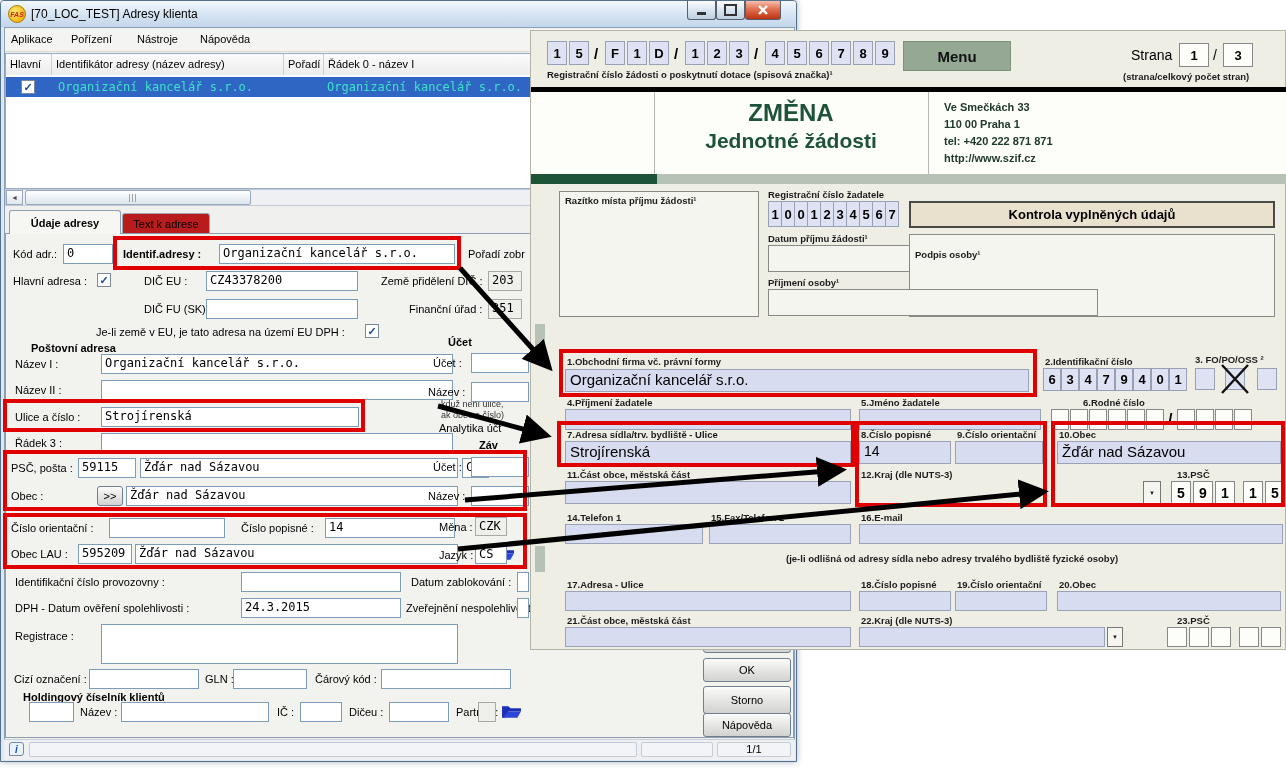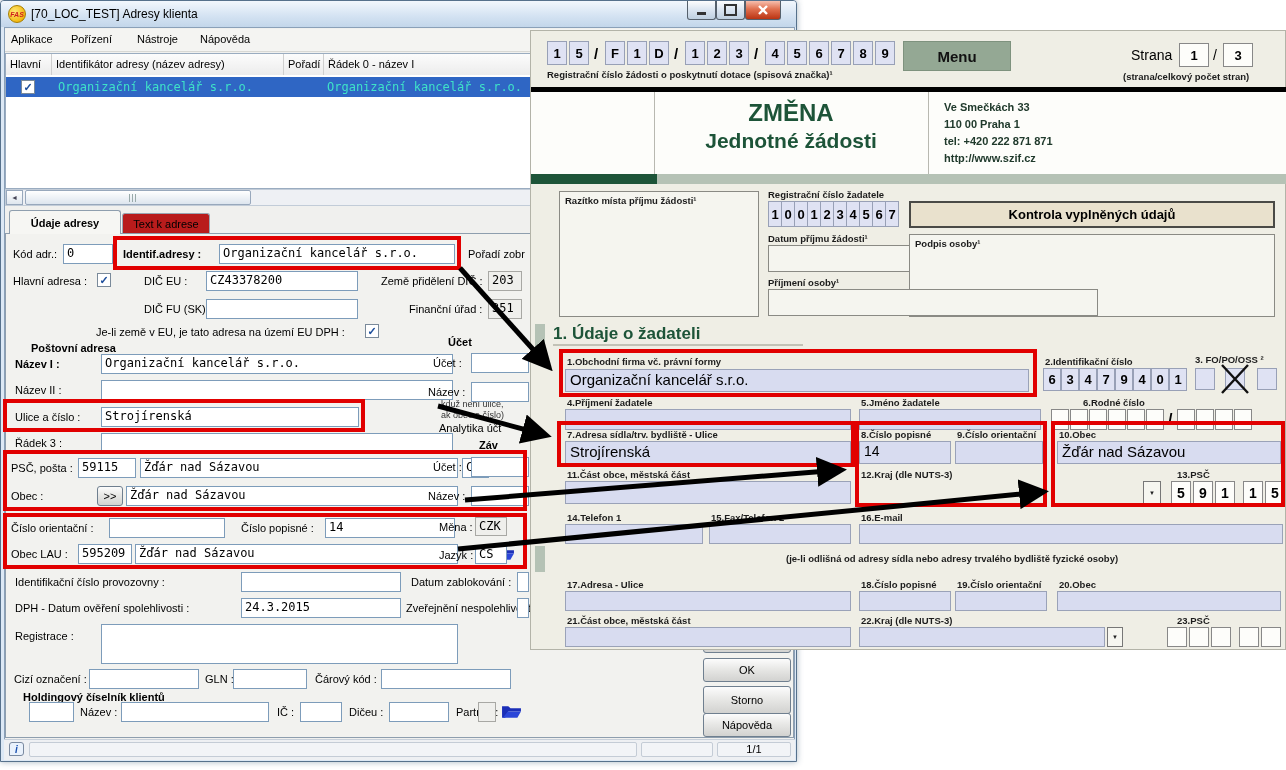--- a/index.html
+++ b/index.html
@@ -157,21 +157,21 @@
   <div class="abs fld" style="left:205px;top:298px;width:152px;height:20px;"></div>
   <div class="abs lbl" style="left:408px;top:302px;">Finanční úřad :</div>
   <div class="abs fld dis" style="left:487px;top:298px;width:34px;height:20px;">351</div>
 
   <div class="abs lbl" style="left:95px;top:325px;">Je-li země v EU, je tato adresa na území EU DPH :</div>
   <div class="abs cb" style="left:364px;top:323px;">
       <span>✓</span>
     </div>
 
   <div class="abs lbl b" style="left:30px;top:341px;">Poštovní adresa</div>
-  <div class="abs lbl" style="left:14px;top:357px;font-weight:bold;">Název I :</div>
+  <div class="abs lbl" style="left:14px;top:357px;">Název I :</div>
   <div class="abs fld" style="left:100px;top:353px;width:352px;height:20px;">Organizační kancelář s.r.o.</div>
   <div class="abs lbl" style="left:14px;top:383px;">Název II :</div>
   <div class="abs fld" style="left:100px;top:379px;width:352px;height:20px;"></div>
   <div class="abs lbl" style="left:14px;top:410px;">Ulice a číslo :</div>
   <div class="abs fld" style="left:100px;top:406px;width:258px;height:20px;">Strojírenská</div>
   <div class="abs tiny" style="left:440px;top:398px;">kduž není ulice,</div>
   <div class="abs tiny" style="left:440px;top:409px;">ak obec a číslo)</div>
   <div class="abs lbl" style="left:14px;top:436px;">Řádek 3 :</div>
   <div class="abs fld" style="left:100px;top:432px;width:352px;height:20px;"></div>
 
@@ -316,26 +316,25 @@
   <div class="abs dbox" style="left:289px;top:170px;width:14px;height:26px;">2</div>
   <div class="abs dbox" style="left:302px;top:170px;width:14px;height:26px;">3</div>
   <div class="abs dbox" style="left:315px;top:170px;width:14px;height:26px;">4</div>
   <div class="abs dbox" style="left:328px;top:170px;width:14px;height:26px;">5</div>
   <div class="abs dbox" style="left:341px;top:170px;width:14px;height:26px;">6</div>
   <div class="abs dbox" style="left:354px;top:170px;width:14px;height:26px;">7</div>
   <div class="abs kontrola" style="left:378px;top:170px;width:366px;height:27px;">Kontrola vyplněných údajů</div>
   <div class="abs flbl" style="left:237px;top:202px;">Datum příjmu žádosti¹</div>
   <div class="abs obox" style="left:237px;top:214px;width:330px;height:27px;"></div>
   <div class="abs obox" style="left:378px;top:203px;width:366px;height:83px;"></div>
-  <div class="abs flbl" style="left:384px;top:207px;">Podpis osoby¹</div>
+  <div class="abs flbl" style="left:384px;top:218px;">Podpis osoby¹</div>
   <div class="abs flbl" style="left:237px;top:246px;">Příjmení osoby¹</div>
   <div class="abs obox" style="left:237px;top:258px;width:330px;height:27px;"></div>
 
   <div class="abs sbar" style="left:4px;top:293px;height:26px;"></div>
-  <div class="abs sect" style="left:22px;top:293px;width:250px;">1. Údaje o žadateli</div>
   <div class="abs flbl" style="left:36px;top:325px;">1.Obchodní firma vč. právní formy</div>
   <div class="abs ffld" style="left:34px;top:338px;width:464px;height:23px;font-size:15px;">Organizační kancelář s.r.o.</div>
   <div class="abs flbl" style="left:514px;top:325px;">2.Identifikační číslo</div>
   <div class="abs dbox" style="left:512px;top:337px;width:18px;height:23px;">6</div>
   <div class="abs dbox" style="left:530px;top:337px;width:18px;height:23px;">3</div>
   <div class="abs dbox" style="left:548px;top:337px;width:18px;height:23px;">4</div>
   <div class="abs dbox" style="left:566px;top:337px;width:18px;height:23px;">7</div>
   <div class="abs dbox" style="left:584px;top:337px;width:18px;height:23px;">9</div>
   <div class="abs dbox" style="left:602px;top:337px;width:18px;height:23px;">4</div>
   <div class="abs dbox" style="left:620px;top:337px;width:18px;height:23px;">0</div>

